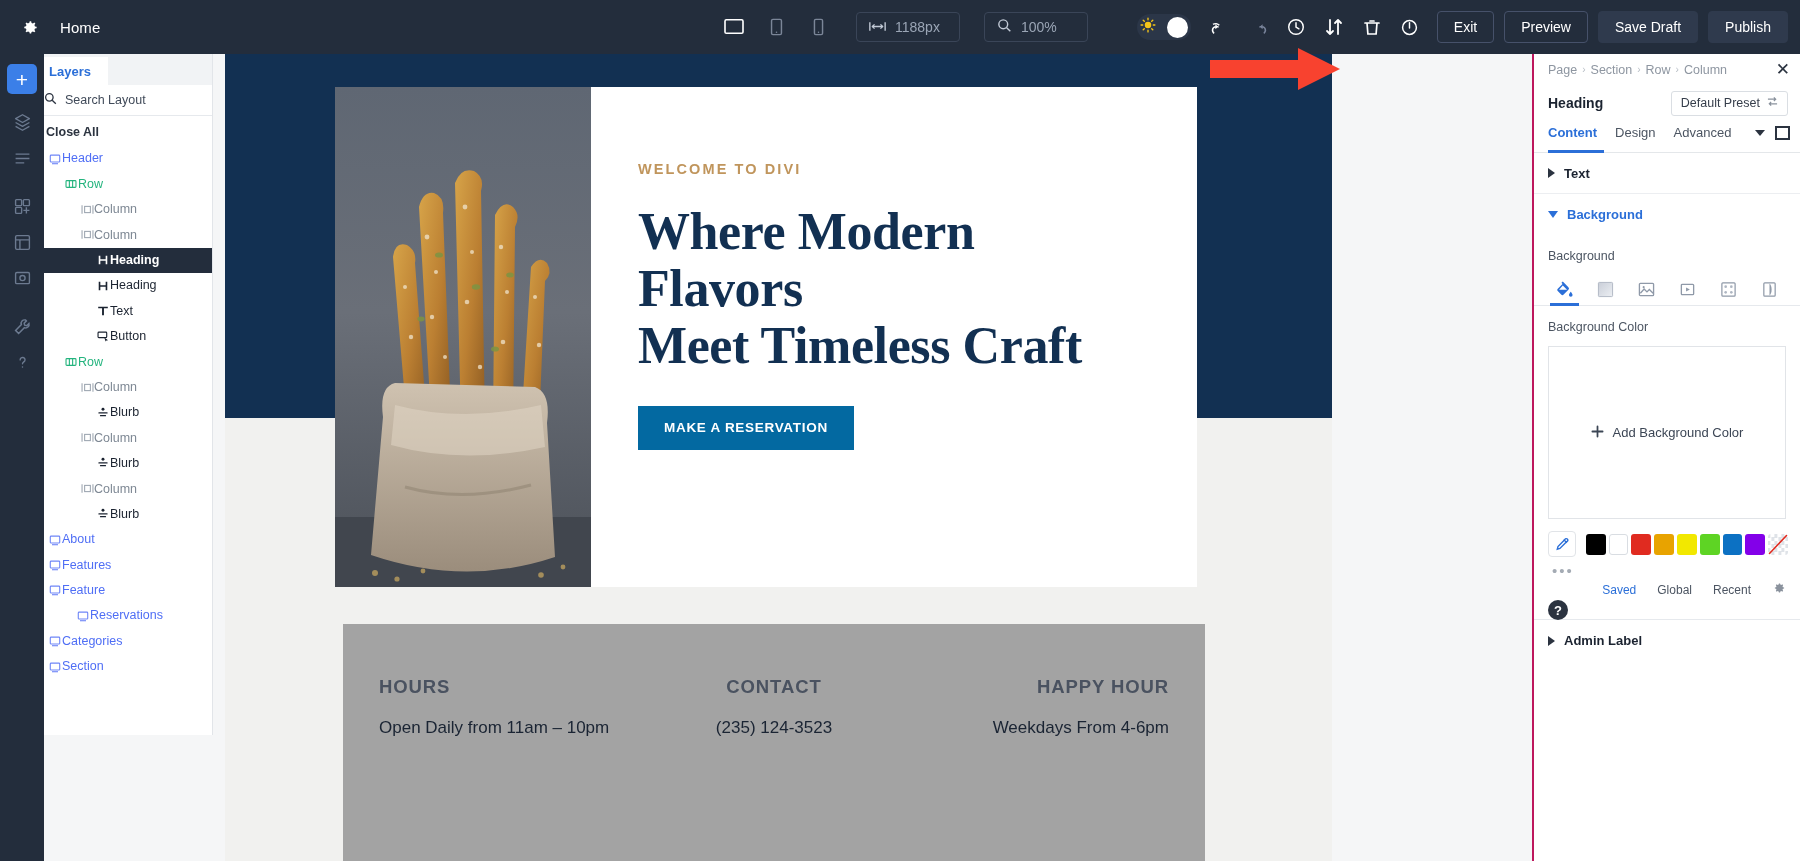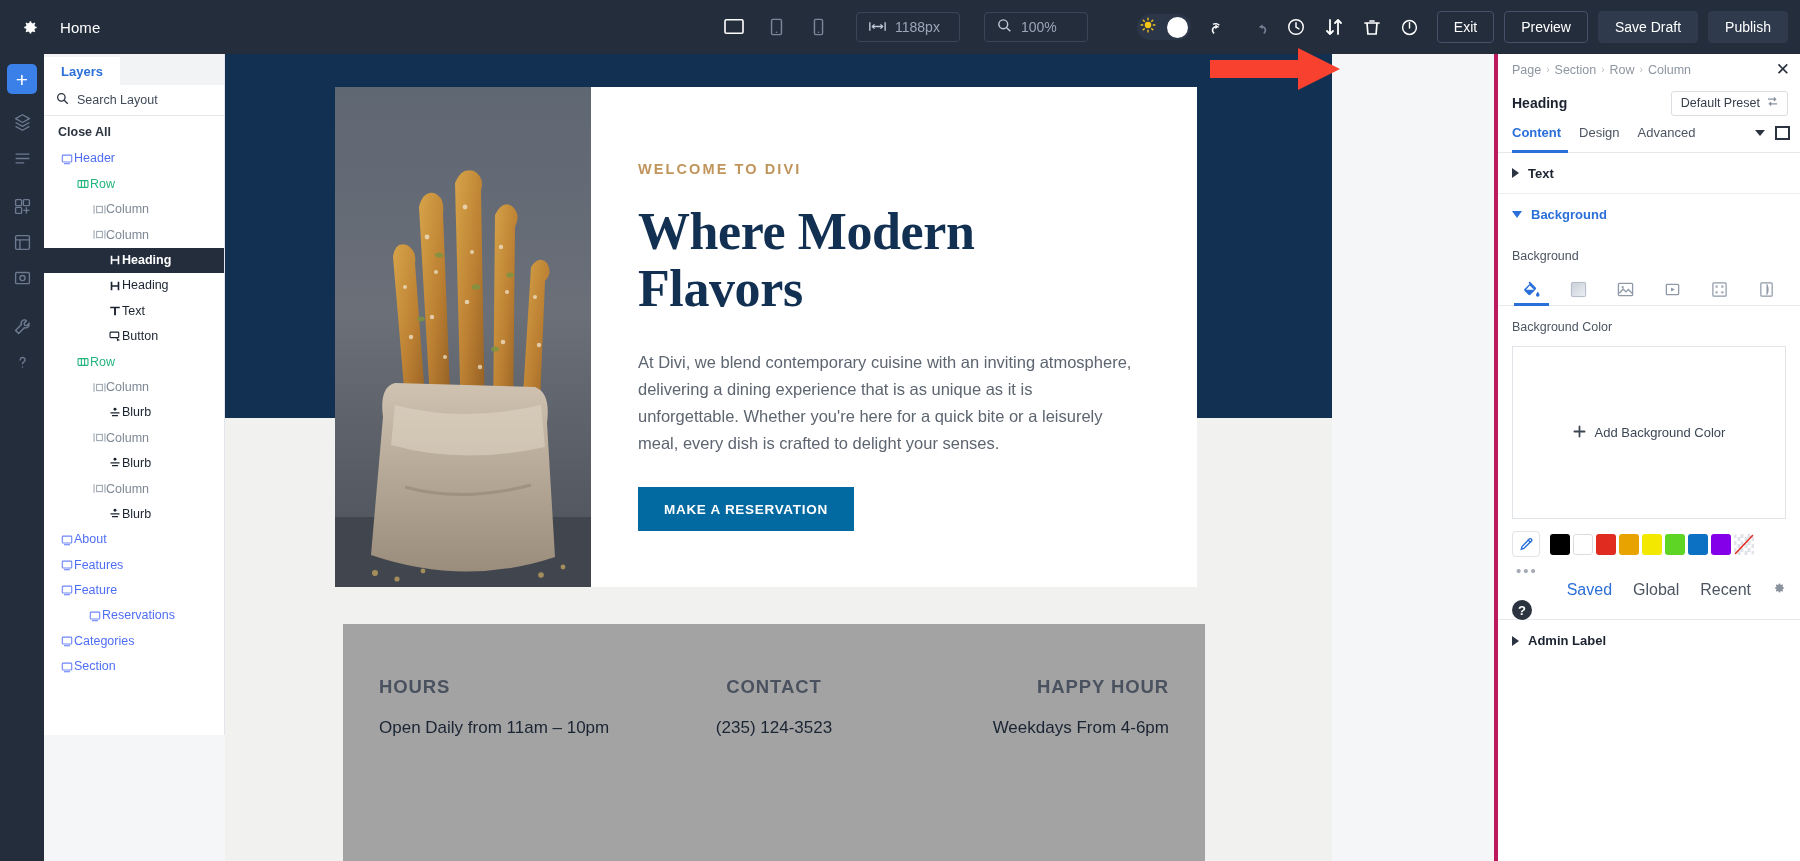--- a/index.html
+++ b/index.html
@@ -71,21 +71,21 @@
     width: 32px; height: 32px; display: flex; align-items: center; justify-content: center;
     cursor: pointer; border-radius: 4px;
   }
   .rail-add {
     width: 30px; height: 30px; background: #3b7fe8; border-radius: 5px;
     display: flex; align-items: center; justify-content: center; color: #fff;
     font-size: 21px; line-height: 1; cursor: pointer; margin-bottom: 8px;
   }
 
   #layers {
-    position: absolute; left: 44px; top: 54px; width: 181px; height: 681px;
+    position: absolute; left: 32px; top: 54px; width: 181px; height: 681px;
     background: #ffffff; border-right: 1px solid #e2e5e9;
     z-index: 25; overflow: hidden;
   }
   .layers-tabrow { height: 31px; background: #f1f3f5; display: flex; align-items: flex-end; }
   .layers-tab {
     background: #fff; color: #2b6fd8; font-size: 13px; font-weight: 600;
     padding: 7px 17px 6px 17px; cursor: pointer;
   }
   .search-row {
     height: 31px; display: flex; align-items: center; padding: 0 10px 0 12px;
@@ -165,22 +165,22 @@
   .notch {
     position: absolute; left: 425px; top: 570px; width: 233px; height: 26px;
     background: #eaeae8;
   }
 
   
   #arrow { position: absolute; left: 1210px; top: 48px; z-index: 60; pointer-events: none; }
 
   
   #settings {
-    position: absolute; right: 0; top: 54px; width: 306px; height: 807px;
-    background: #ffffff; border-left: 4px solid #be185d; z-index: 35;
+    position: absolute; right: 0; top: 54px; width: 268px; height: 807px;
+    background: #ffffff; border-left: 2px solid #be185d; z-index: 35;
   }
   .crumbrow {
     height: 31px; display: flex; align-items: center; padding: 0 10px 0 14px; gap: 5px;
   }
   .crumb { font-size: 12.5px; color: #8e96a1; cursor: pointer; }
   .crumb.first { color: #8e96a1; }
   .crumb-sep { font-size: 10px; color: #b8bec6; }
   .crumb-x { margin-left: auto; font-size: 17px; color: #2b3340; cursor: pointer; line-height: 1; }
   .titlerow {
     height: 36px; display: flex; align-items: center; padding: 0 12px 0 14px;
@@ -237,21 +237,21 @@
     width: 28px; height: 26px; border: 1px solid #e1e4e8; border-radius: 4px;
     display: flex; align-items: center; justify-content: center; cursor: pointer; margin-right: 7px;
   }
   .sw { width: 20px; height: 21px; border-radius: 3px; cursor: pointer; }
   .sw.white { border: 1px solid #d9dde2; }
   .dots-row { padding: 6px 0 0 18px; color: #a4abb4; font-size: 15px; letter-spacing: 2px; line-height: 1; }
   .savedrow {
     display: flex; align-items: center; gap: 21px; padding: 3px 14px 0 0;
     justify-content: flex-end;
   }
-  .srl { font-size: 16px; color: #4c5562; cursor: pointer; text-align: center; }
+  .srl { font-size: 12px; color: #4c5562; cursor: pointer; text-align: center; }
   .srl.blue { color: #2b6fd8; }
   .helpdot {
     position: absolute; left: 14px; top: 546px; width: 20px; height: 20px; border-radius: 50%;
     background: #2b3340; color: #fff; font-size: 13px; font-weight: 700;
     display: flex; align-items: center; justify-content: center; cursor: pointer;
   }
   .divider { height: 1px; background: #e6e9ed; }
 </style>
 </head>
 <body>
@@ -680,22 +680,22 @@
             <circle cx="88" cy="484" r="2.4"></circle>
           <circle cx="206" cy="488" r="2.8"></circle>
             <circle cx="228" cy="480" r="2.4"></circle>
         </g>
       </svg>
     </div>
     <div class="hero-copy">
       <div class="eyebrow">WELCOME TO DIVI</div>
       <div class="hero-h1">
         <div>Where Modern Flavors</div>
-      </div>
-      <div class="hero-p">At Divi, we blend contemporary cuisine with an inviting atmosphere, delivering a dining experience that is as unique as it is unforgettable. Whether you're here for a quick bite or a leisurely meal, every dish is crafted to delight your senses.</div>
+        <div>Meet Timeless Craft</div>
+      </div>
       <div class="hero-btn">MAKE A RESERVATION</div>
     </div>
   </div>
 
   <div class="notch"></div>
   <div class="info-strip">
     <div class="info-block l">
       <div class="info-title">HOURS</div>
       <div class="info-val">Open Daily from 11am – 10pm</div>
     </div>

